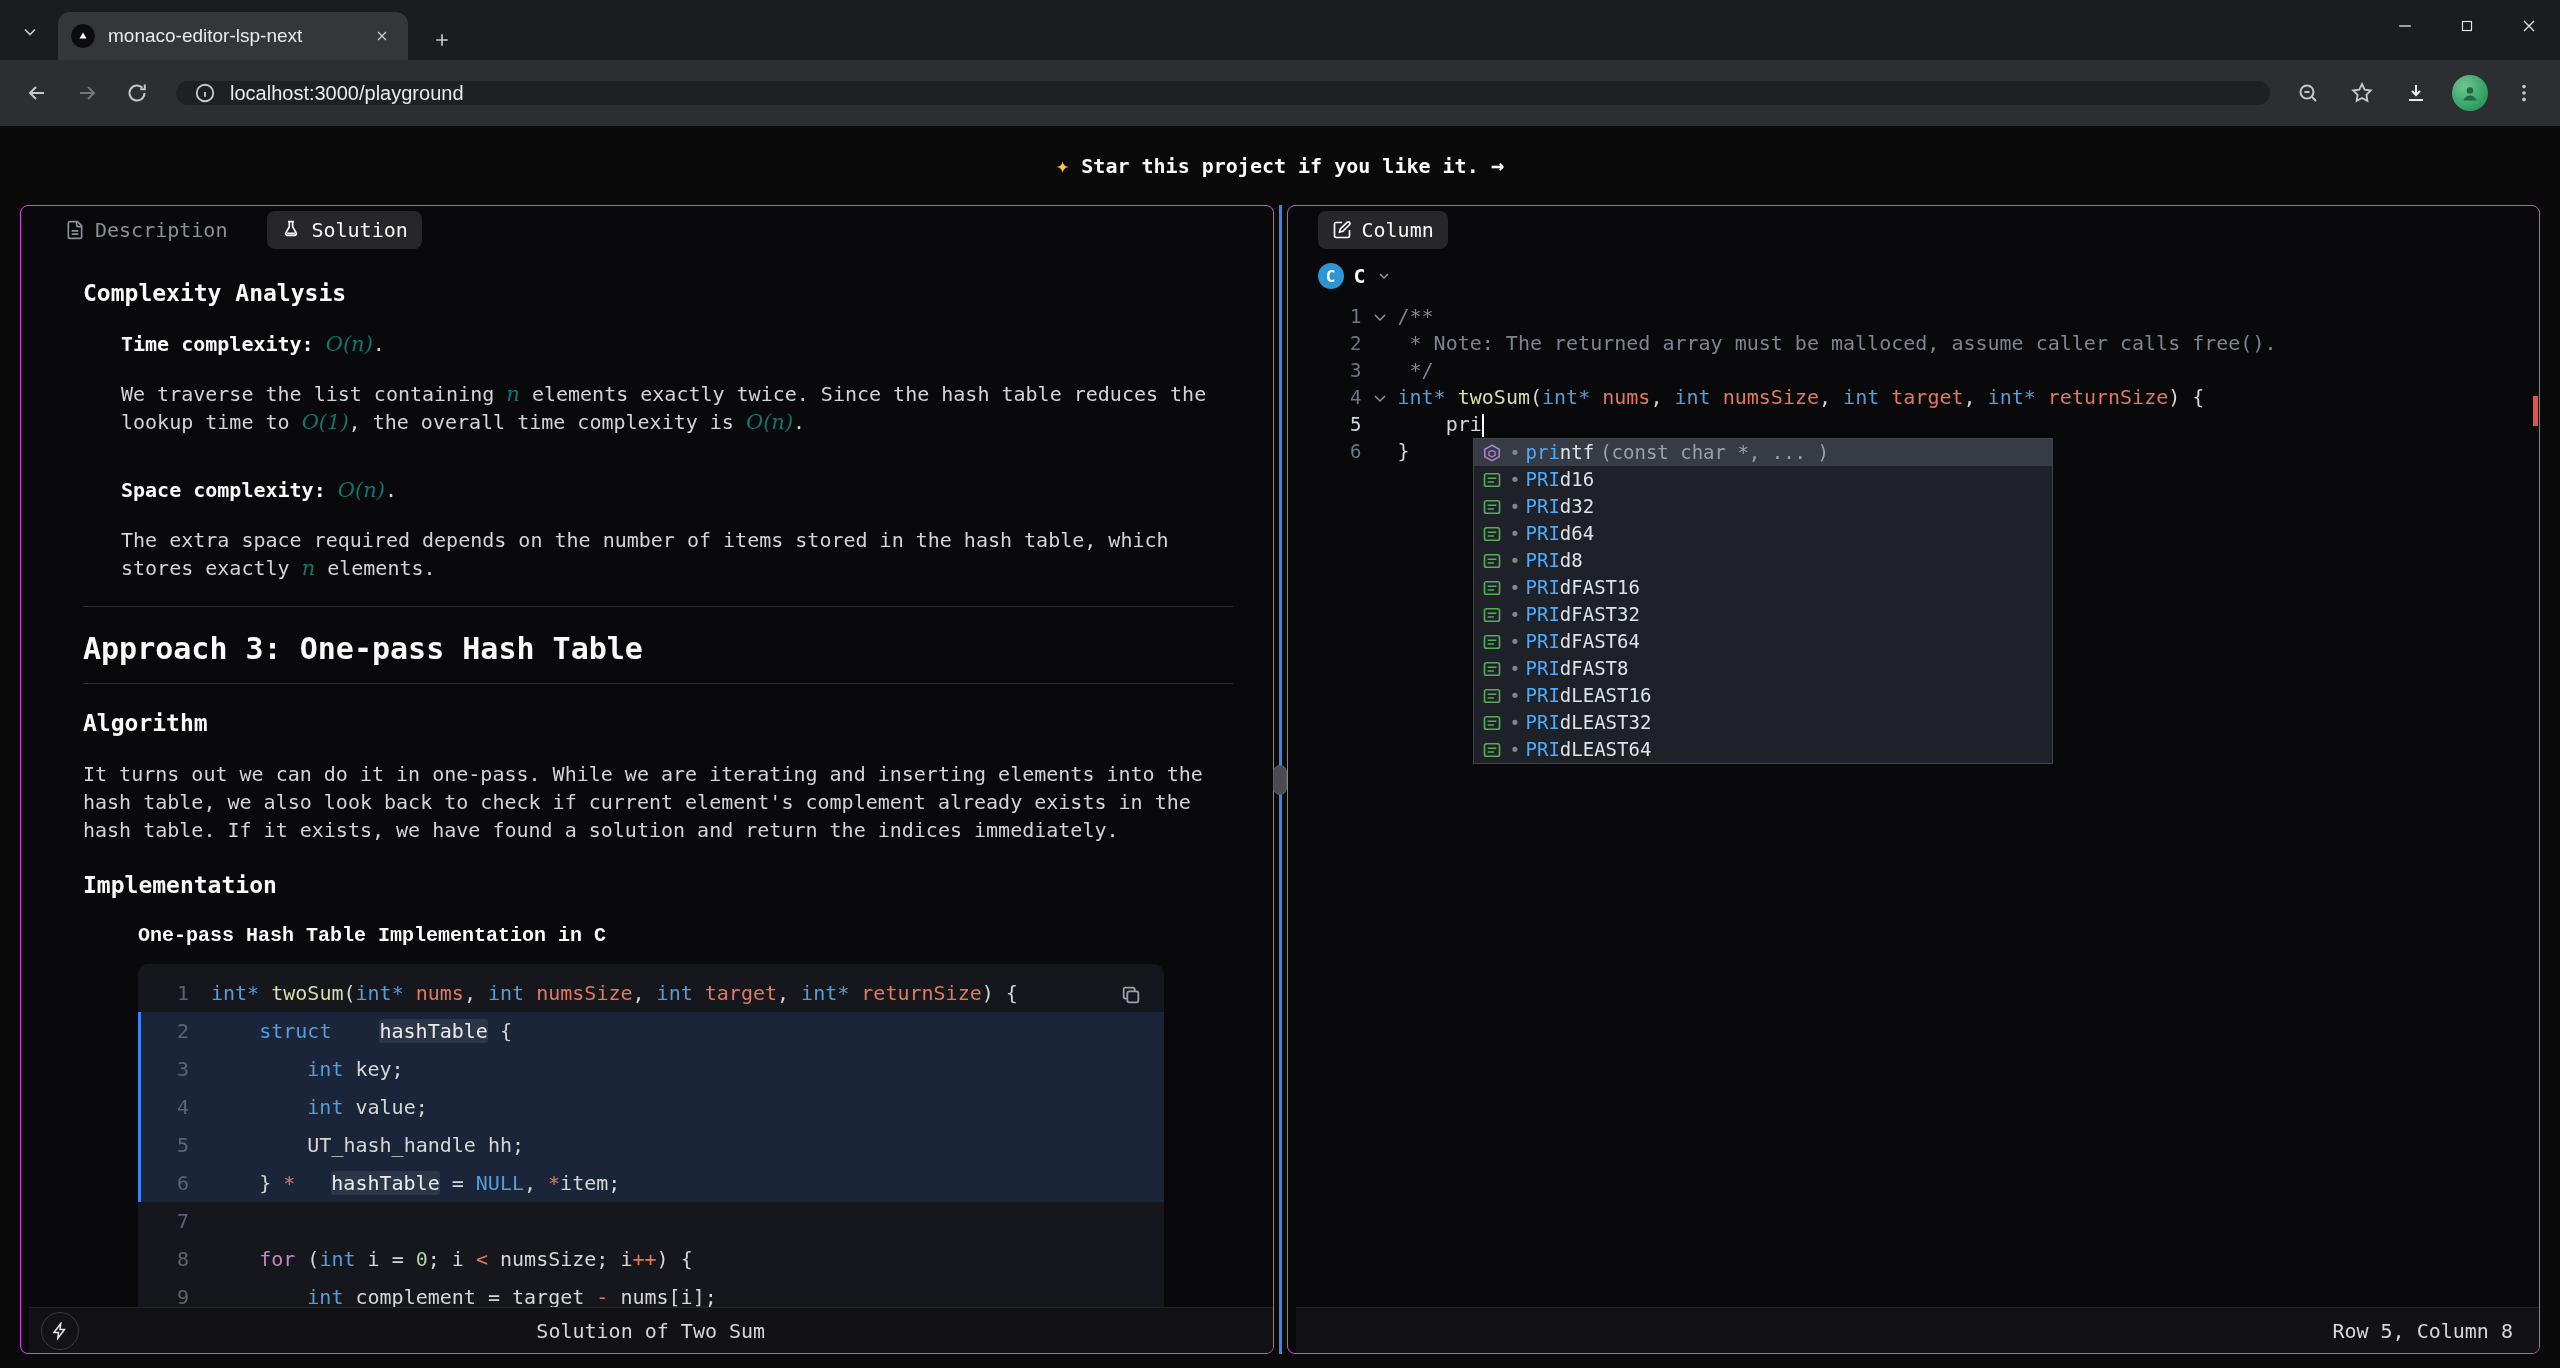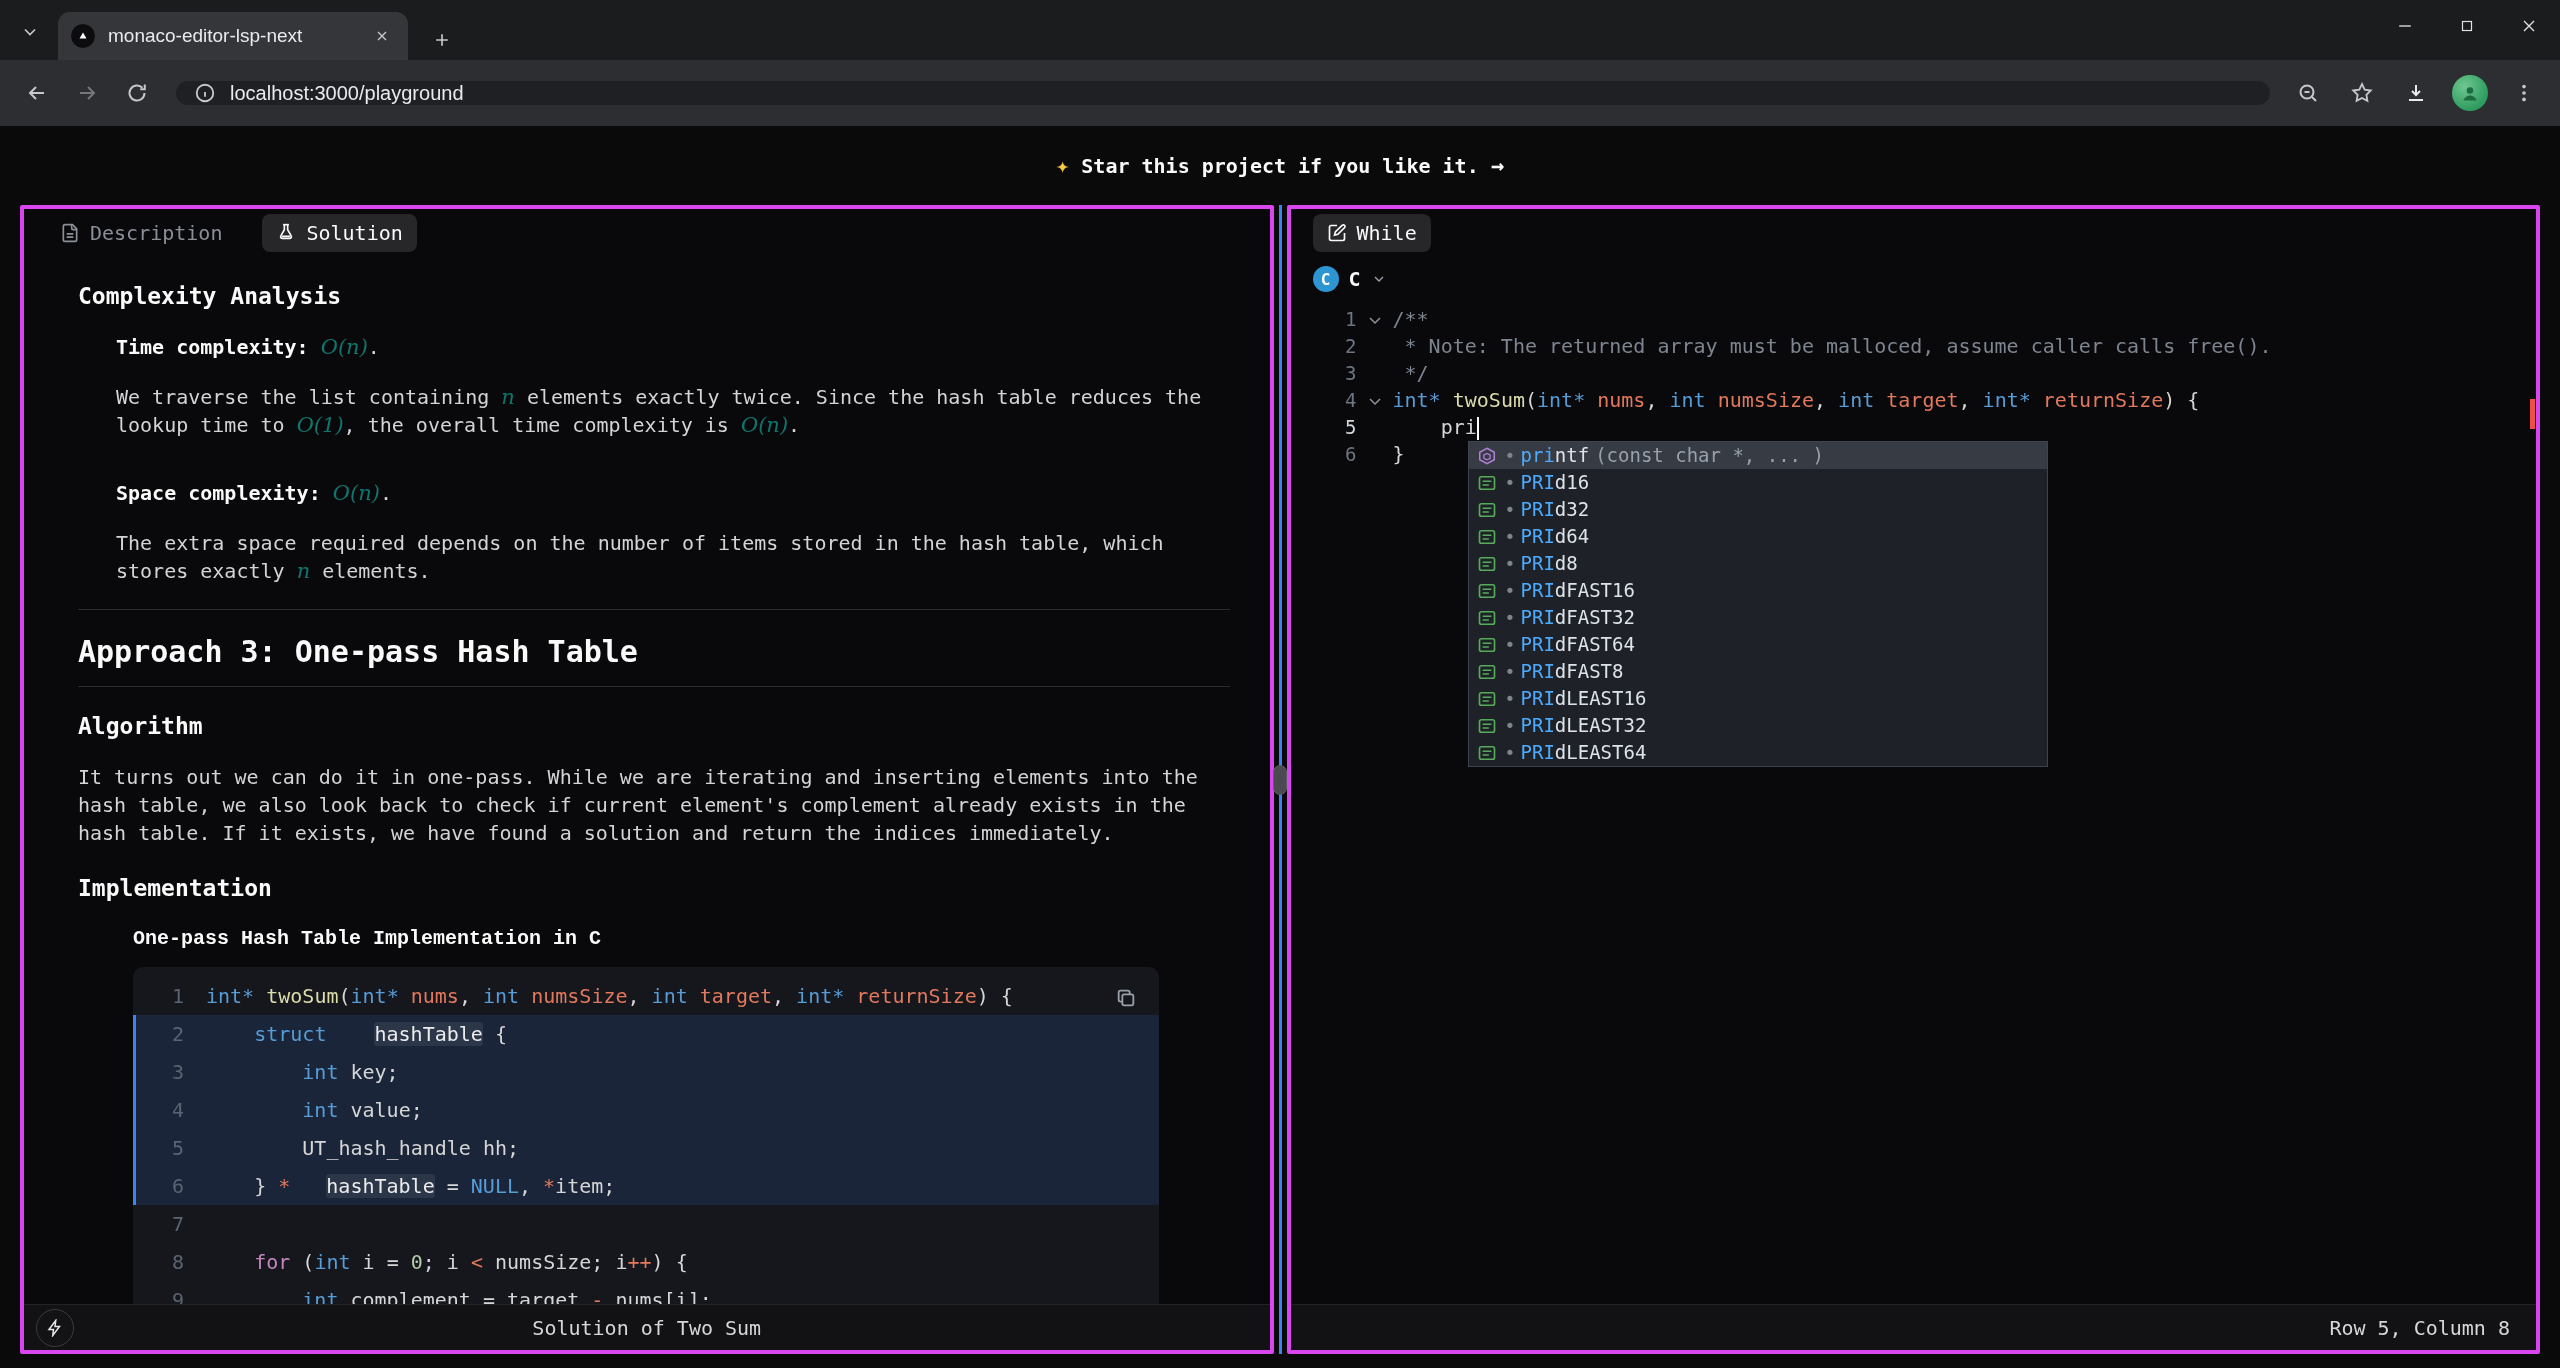--- a/index.html
+++ b/index.html
@@ -39,22 +39,22 @@
             display:flex; align-items:center; justify-content:center; }
 
   
   .page { height:1242px; display:flex; flex-direction:column; background:#0a0a0a; }
   .banner { height:79px; flex:none; display:flex; align-items:center; justify-content:center;
             gap:12px; font:700 20px "DejaVu Sans Mono", monospace; color:#fafafa; }
   .sparkle { color:#f6c945; font-size:22px; }
   .arrow { font-size:22px; }
 
   .panels { flex:1; min-height:0; display:flex; padding:0 20px 14px; }
-  .panel { flex:1; min-width:0; border:4px solid #d946ef; border-radius:2px; background:#09090b;
-           display:flex; flex-direction:column; overflow:hidden; position:relative; }
+  .panel { flex:1; min-width:0; border:1px solid #d946ef; border-radius:8px; background:#09090b;
+           display:flex; flex-direction:column; overflow:hidden; position:relative;padding-left:8px; }
   .divider { width:13px; flex:none; position:relative; cursor:col-resize; }
   .divider::before { content:""; position:absolute; left:5px; top:0; bottom:0; width:3px; background:#3b82f6; }
   .grip { position:absolute; left:50%; top:50%; transform:translate(-50%,-50%); width:14px; height:30px;
           border-radius:7px; background:#4a4b52; border:1px solid #5c5d65; }
 
   .panel-tabs { height:48px; flex:none; display:flex; align-items:center; padding:0 22px; gap:26px;
                 font-family:"DejaVu Sans Mono", monospace; }
   .ptab { display:flex; align-items:center; gap:10px; font-size:20px; color:#8b8f98;
           padding:7px 14px; border-radius:8px; cursor:pointer; }
   .ptab.active { background:#27272a; color:#fafafa; }
@@ -349,21 +349,21 @@
 
     <section class="panel">
       <div class="panel-tabs">
         <div class="ptab active">
           <span>
             <svg width="20" height="20" viewBox="0 0 24 24" fill="none" stroke="currentColor" stroke-width="2">
                 <path d="M12 3H5a2 2 0 0 0-2 2v14a2 2 0 0 0 2 2h14a2 2 0 0 0 2-2v-7"></path>
                 <path d="M18.4 2.6a2 2 0 0 1 2.8 2.8L13 13.6l-4 1 1-4z"></path>
               </svg>
           </span>
-          <span>While</span>
+          <span>Column</span>
         </div>
       </div>
 
       <div class="lang-row">
         <span class="c-badge">C</span>
         <span class="lang-label">C</span>
         <span class="lang-chevron">
           <svg width="16" height="16" viewBox="0 0 24 24" fill="none" stroke="currentColor" stroke-width="2">
               <path d="M6 9l6 6 6-6"></path>
             </svg>

